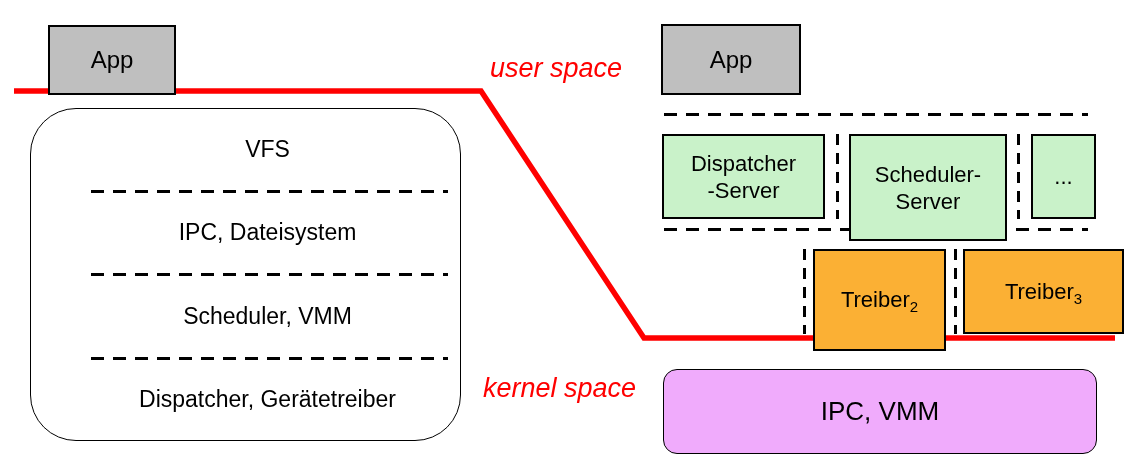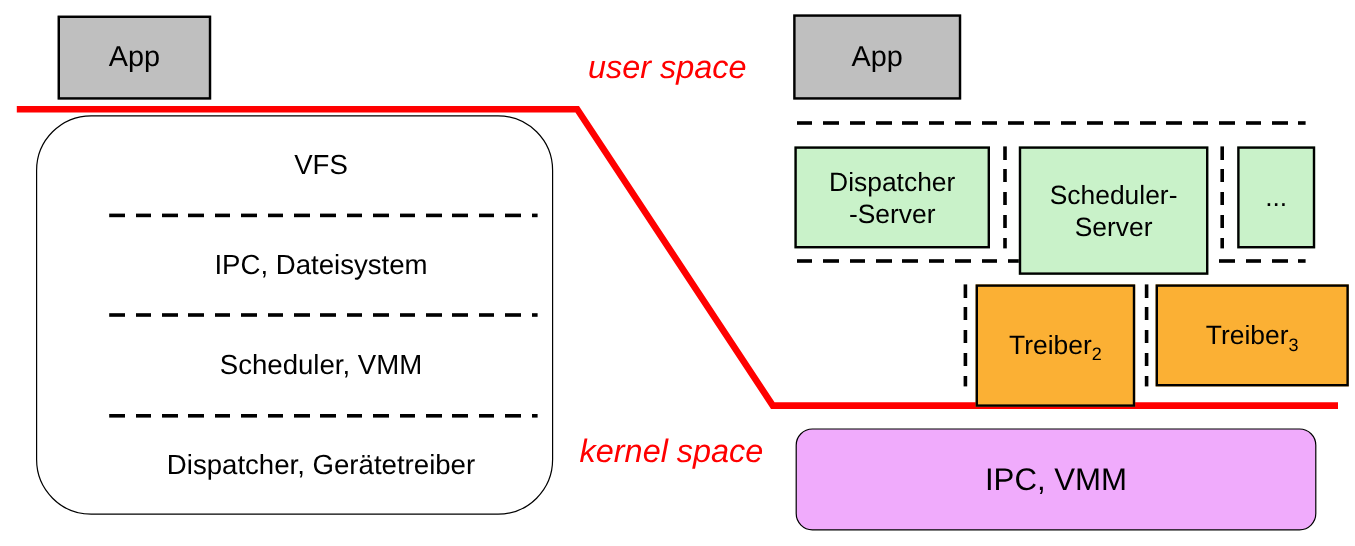--- a/index.html
+++ b/index.html
@@ -1,20 +1,20 @@
 <!DOCTYPE html>
 <html><head>
 <meta charset="utf-8">
 <style>
   html,body{margin:0;padding:0;background:#fff;}
   #canvas{
     position:relative;width:1129px;height:455px;background:#ffffff;
     font-family:"Liberation Sans", sans-serif;color:#000;overflow:hidden;
   }
-  .abs{position:absolute;}
+  .abs{position:absolute;margin-top:12px;}
   
   .app-box{
     background:#bfbfbf;border:2px solid #000;
     display:flex;align-items:center;justify-content:center;
     font-size:24px;
   }
   
   .mono-rect{
     left:30px;top:96px;width:431px;height:333px;
     border:1.6px solid #000;border-radius:46px;

